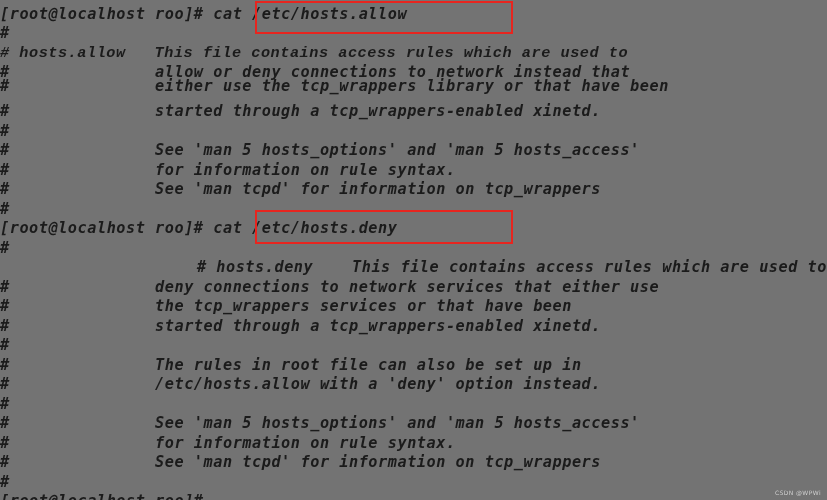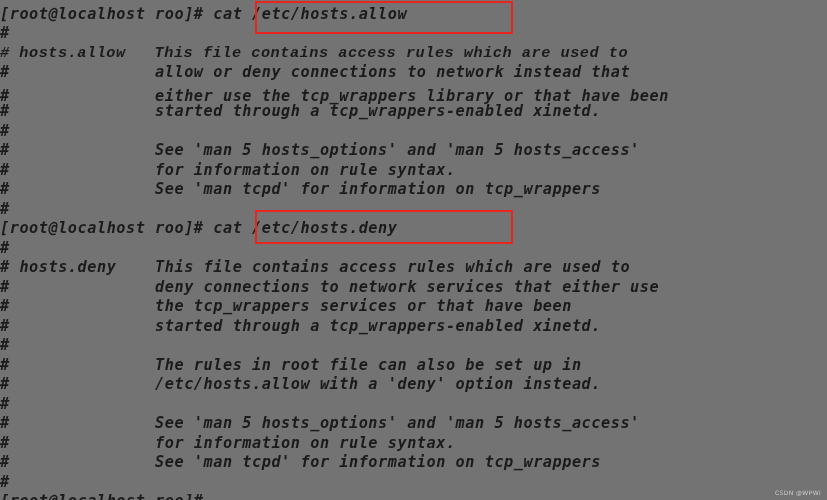--- a/index.html
+++ b/index.html
@@ -62,30 +62,30 @@
 </head>
 <body>
 
 <div id="terminal" style="background: #737373;">
 
   <div id="lines-container">
       <div class="line" style="top: 5px; color: rgb(27, 27, 27);">[root@localhost roo]# cat /etc/hosts.allow</div>
       <div class="line" style="top: 24px; color: rgb(27, 27, 27);">#</div>
       <div class="line" style="top: 44px; color: rgb(27, 27, 27); font-family: Liberation Mono, monospace;"># hosts.allow   This file contains access rules which are used to</div>
       <div class="line" style="top: 63px; color: rgb(27, 27, 27);">#               allow or deny connections to network instead that</div>
-      <div class="line" style="top: 87px; color: rgb(27, 27, 27);">#               either use the tcp_wrappers library or that have been</div>
+      <div class="line" style="top: 77px; color: rgb(27, 27, 27);">#               either use the tcp_wrappers library or that have been</div>
       <div class="line" style="top: 102px; color: rgb(27, 27, 27);">#               started through a tcp_wrappers-enabled xinetd.</div>
       <div class="line" style="top: 122px; color: rgb(27, 27, 27);">#</div>
       <div class="line" style="top: 141px; color: rgb(27, 27, 27);">#               See 'man 5 hosts_options' and 'man 5 hosts_access'</div>
       <div class="line" style="top: 161px; color: rgb(27, 27, 27);">#               for information on rule syntax.</div>
       <div class="line" style="top: 180px; color: rgb(27, 27, 27);">#               See 'man tcpd' for information on tcp_wrappers</div>
       <div class="line" style="top: 200px; color: rgb(27, 27, 27);">#</div>
       <div class="line" style="top: 219px; color: rgb(27, 27, 27);">[root@localhost roo]# cat /etc/hosts.deny</div>
       <div class="line" style="top: 239px; color: rgb(27, 27, 27);">#</div>
-      <div class="line" style="top: 258px; color: rgb(27, 27, 27);"># hosts.deny    This file contains access rules which are used to</div>
+      <div class="line" style="top: 258px; color: rgb(27, 27, 27); text-align: right;"># hosts.deny    This file contains access rules which are used to</div>
       <div class="line" style="top: 278px; color: rgb(27, 27, 27);">#               deny connections to network services that either use</div>
       <div class="line" style="top: 297px; color: rgb(27, 27, 27);">#               the tcp_wrappers services or that have been</div>
       <div class="line" style="top: 317px; color: rgb(27, 27, 27);">#               started through a tcp_wrappers-enabled xinetd.</div>
       <div class="line" style="top: 336px; color: rgb(27, 27, 27);">#</div>
       <div class="line" style="top: 356px; color: rgb(27, 27, 27);">#               The rules in root file can also be set up in</div>
       <div class="line" style="top: 375px; color: rgb(27, 27, 27);">#               /etc/hosts.allow with a 'deny' option instead.</div>
       <div class="line" style="top: 395px; color: rgb(27, 27, 27);">#</div>
       <div class="line" style="top: 414px; color: rgb(27, 27, 27);">#               See 'man 5 hosts_options' and 'man 5 hosts_access'</div>
       <div class="line" style="top: 434px; color: rgb(27, 27, 27);">#               for information on rule syntax.</div>
       <div class="line" style="top: 453px; color: rgb(27, 27, 27);">#               See 'man tcpd' for information on tcp_wrappers</div>

